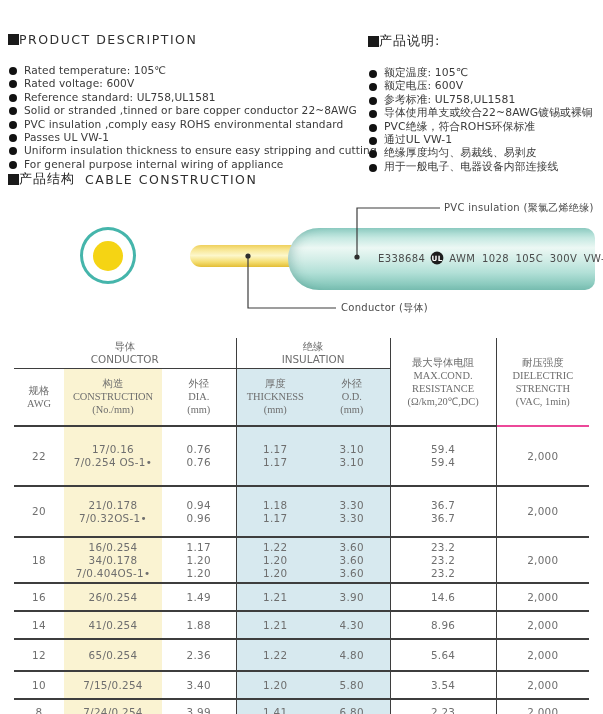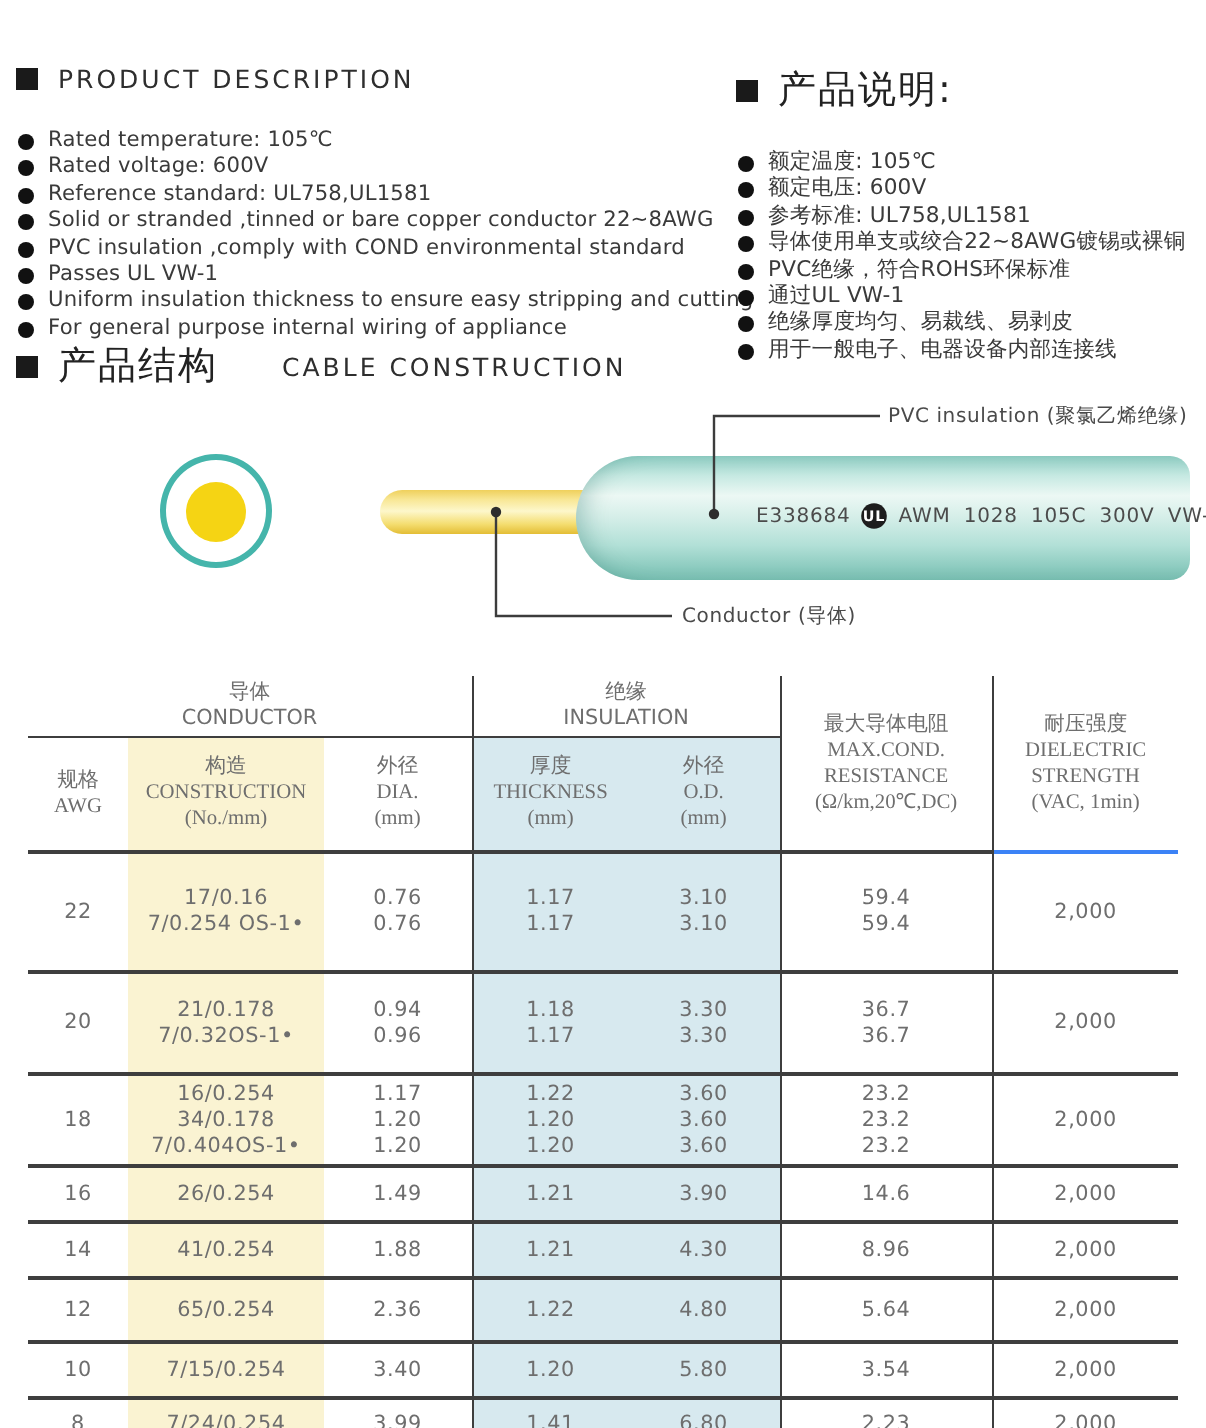--- a/index.html
+++ b/index.html
@@ -2,35 +2,35 @@
 <html><head>
 <meta charset="utf-8">
 <style>
   * { margin:0; padding:0; box-sizing:border-box; }
   html,body { background:#ffffff; }
   body {
     position:relative; width:603px; height:714px; overflow:hidden;
     font-family:"DejaVu Sans","Liberation Sans",sans-serif; color:#3b3b3b;
   }
   
-  .sec-heading { display:flex; align-items:center; gap:10px; }
+  .sec-heading { display:flex; align-items:center; }
   .sq { width:11px; height:11px; background:#1a1a1a; flex:0 0 auto; }
   .h-en { font-size:12.5px; letter-spacing:1.5px; color:#2e2e2e; }
-  .h-cn { font-size:19px; letter-spacing:1px; color:#222; }
+  .h-cn { font-size:13px; letter-spacing:1px; color:#222; }
   
   .col-left  { position:absolute; left:8px;  top:32px; width:352px; }
   .col-right { position:absolute; left:368px; top:32px; width:230px; }
   ul.bullets { list-style:none; margin-top:18px; }
   ul.bullets li { display:flex; align-items:flex-start; margin-bottom:2.6px; }
   .dot { width:8px; height:8px; border-radius:50%; background:#111; flex:0 0 auto; margin:2px 7px 0 1px; }
   .li-txt { font-size:10.6px; line-height:10.8px; letter-spacing:0.1px; color:#3a3a3a; white-space:nowrap;text-align:center; }
   .col-right .li-txt { font-size:10.8px; }
   
   .sec2 { position:absolute; left:8px; top:170px; }
-  .sec2 .h-cn { margin-right:22px; }
+  .sec2 .h-cn { margin-right:10px; }
   
   .diagram { position:absolute; left:0; top:195px; width:603px; height:132px; }
   .cross-outer { position:absolute; left:80px; top:32px; width:56px; height:57px;
     border:3.5px solid #45b5ab; border-radius:50%; background:#fff; }
   .cross-core { position:absolute; left:50%; top:50%; width:30px; height:30px;
     transform:translate(-50%,-50%); border-radius:50%; background:#f5d414; }
   .conductor-rod { position:absolute; left:190px; top:50px; width:120px; height:22px;
     border-radius:11px; z-index:1;
     background:linear-gradient(180deg,#efd05c 0%,#f8e795 22%,#fdf7cb 48%,#f4dd6f 78%,#e3bd35 100%); }
   .cable-body { position:absolute; left:288px; top:33px; width:307px; height:62px; z-index:2;
@@ -80,21 +80,21 @@
     <li>
         <span class="dot"></span>
         <span class="li-txt">Reference standard: UL758,UL1581</span>
       </li>
     <li>
         <span class="dot"></span>
         <span class="li-txt">Solid or stranded ,tinned or bare copper conductor 22~8AWG</span>
       </li>
     <li>
         <span class="dot"></span>
-        <span class="li-txt">PVC insulation ,comply with COND environmental standard</span>
+        <span class="li-txt">PVC insulation ,comply easy ROHS environmental standard</span>
       </li>
     <li>
         <span class="dot"></span>
         <span class="li-txt">Passes UL VW-1</span>
       </li>
     <li>
         <span class="dot"></span>
         <span class="li-txt">Uniform insulation thickness to ensure easy stripping and cutting</span>
       </li>
     <li>
@@ -188,21 +188,21 @@
   <tbody>
       <tr style="height:30px">
     <th colspan="3" class="ghead bdr bdb1">导体
 CONDUCTOR</th>
     <th colspan="2" class="ghead bdr bdb1">绝缘
 INSULATION</th>
     <th rowspan="2" class="chead bdr" style="border-bottom:2px solid #3e3e3e">最大导体电阻
 MAX.COND.
 RESISTANCE
 (Ω/km,20℃,DC)</th>
-    <th rowspan="2" class="chead" style="border-bottom:2px solid #3b82f6">耐压强度
+    <th rowspan="2" class="chead" style="border-bottom:2px solid #ec4899">耐压强度
 DIELECTRIC
 STRENGTH
 (VAC, 1min)</th>
   </tr>
   <tr class="hdr" style="height:58px">
     <th class="chead">规格
 AWG</th>
     <th class="chead bg-y">构造
 CONSTRUCTION
 (No./mm)</th>

